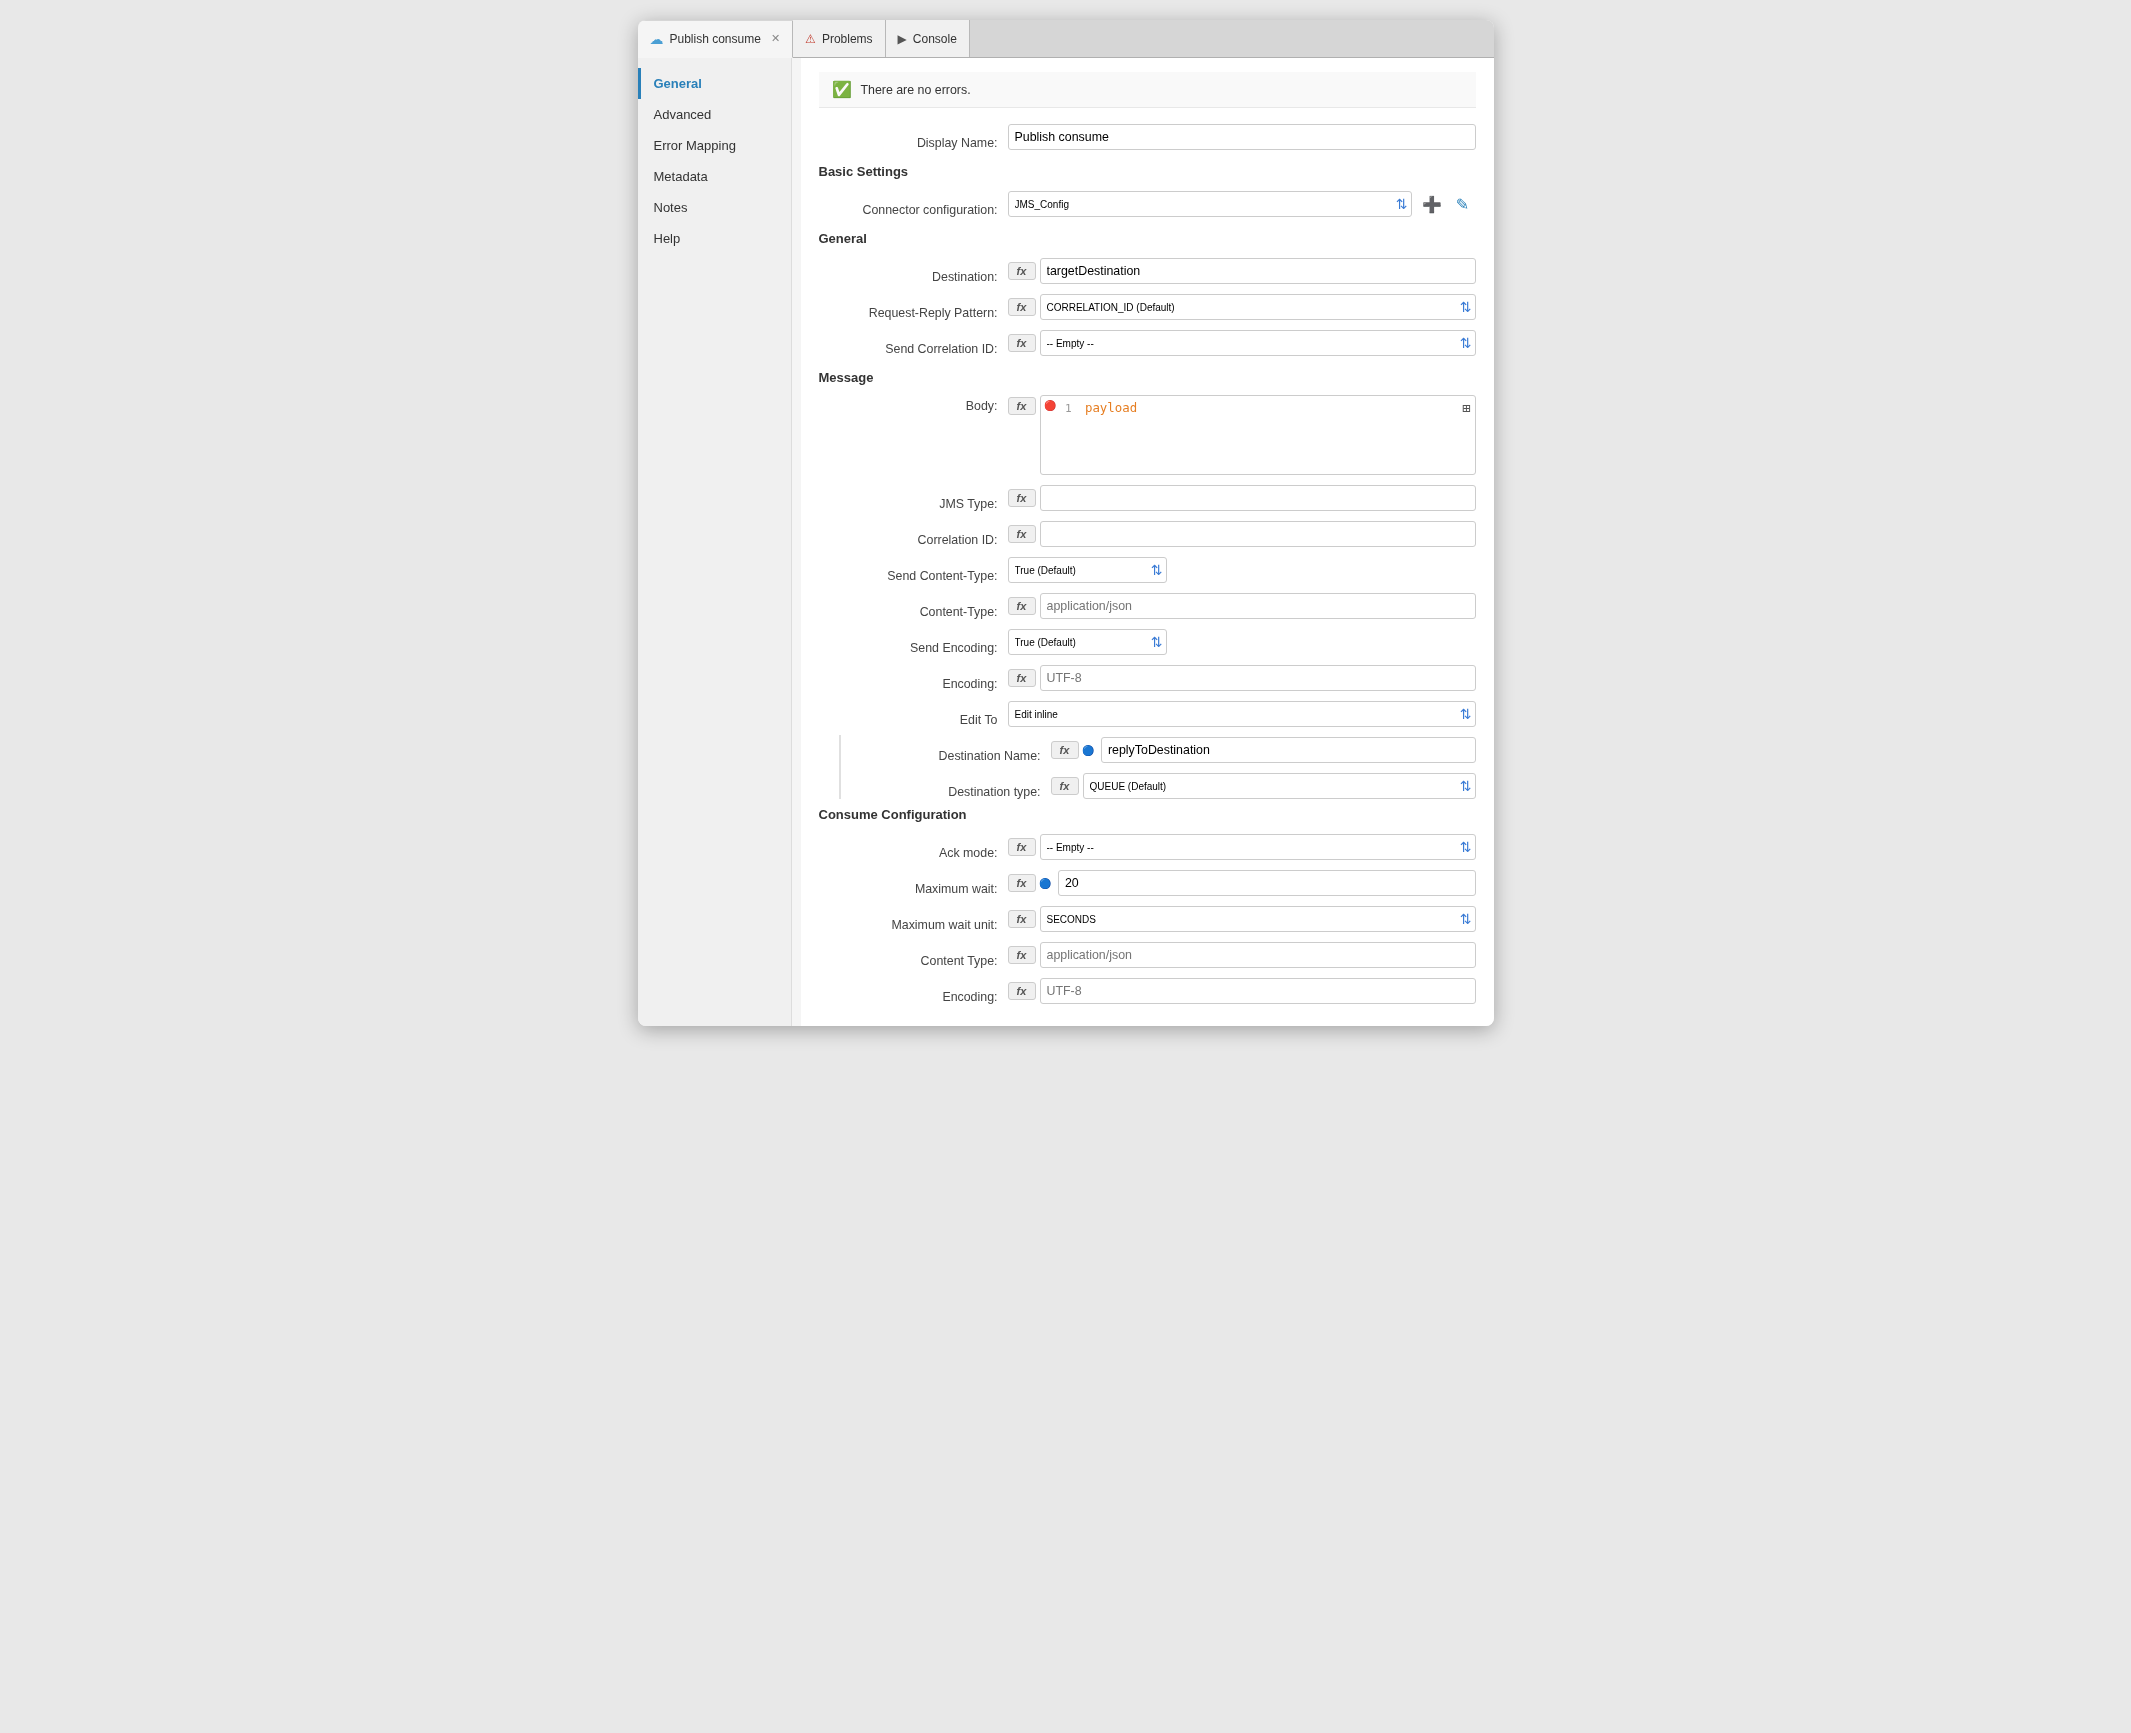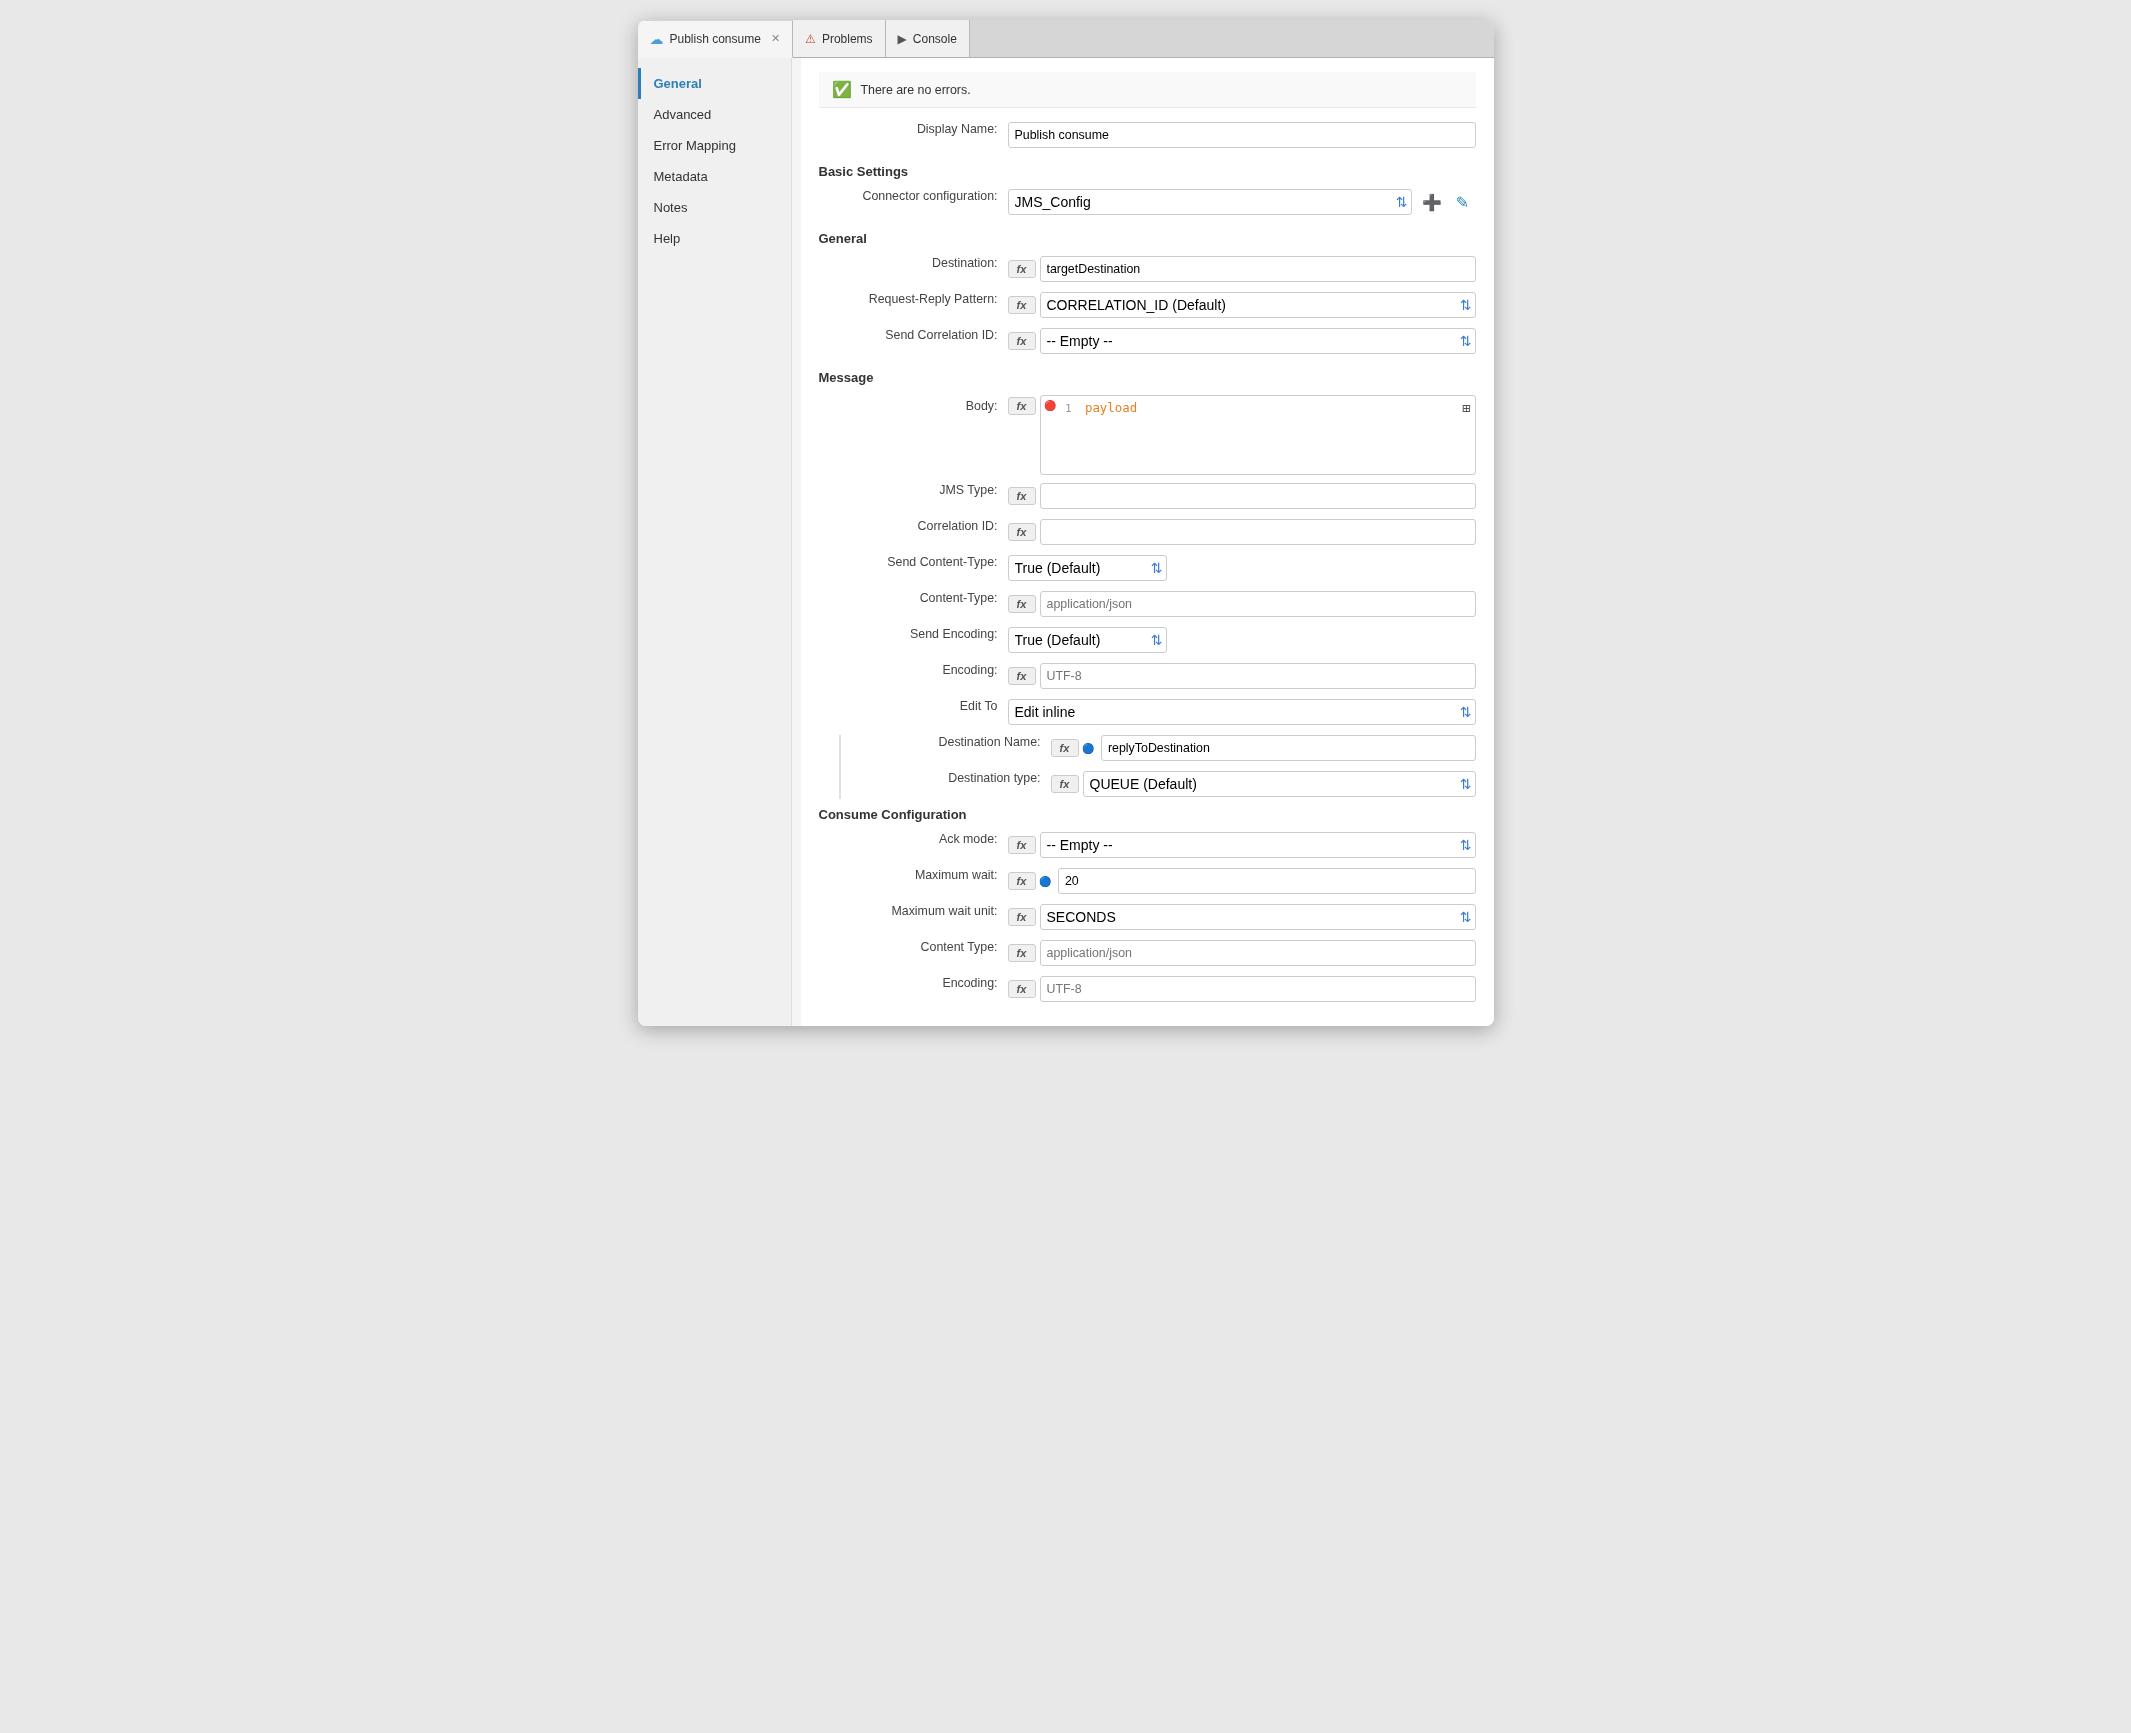--- a/index.html
+++ b/index.html
@@ -112,21 +112,21 @@
     
     .section-title {
       font-size: 13px;
       font-weight: 600;
       color: #333;
       margin: 14px 0 10px 0;
     }
 
     .form-row {
       display: flex;
-      align-items: flex-start;
+      align-items: flex-end;
       margin-bottom: 8px;
       min-height: 28px;
     }
     .form-label {
       width: 189px;
       min-width: 189px;
       font-size: 12.4px;
       color: #444;
       text-align: right;
       padding-right: 10px;
@@ -153,21 +153,21 @@
     .select-wrap {
       position: relative;
       flex: 1;
     }
     select {
       width: 100%;
       height: 26px;
       border: 1px solid #ccc;
       border-radius: 3px;
       padding: 0 20px 0 6px;
-      font-size: 14px;
+      font-size: 10px;
       background: #fff;
       appearance: none;
       -webkit-appearance: none;
       outline: none;
       cursor: pointer;
     }
     .select-arrow {
       position: absolute;
       right: 4px;
       top: 50%;

